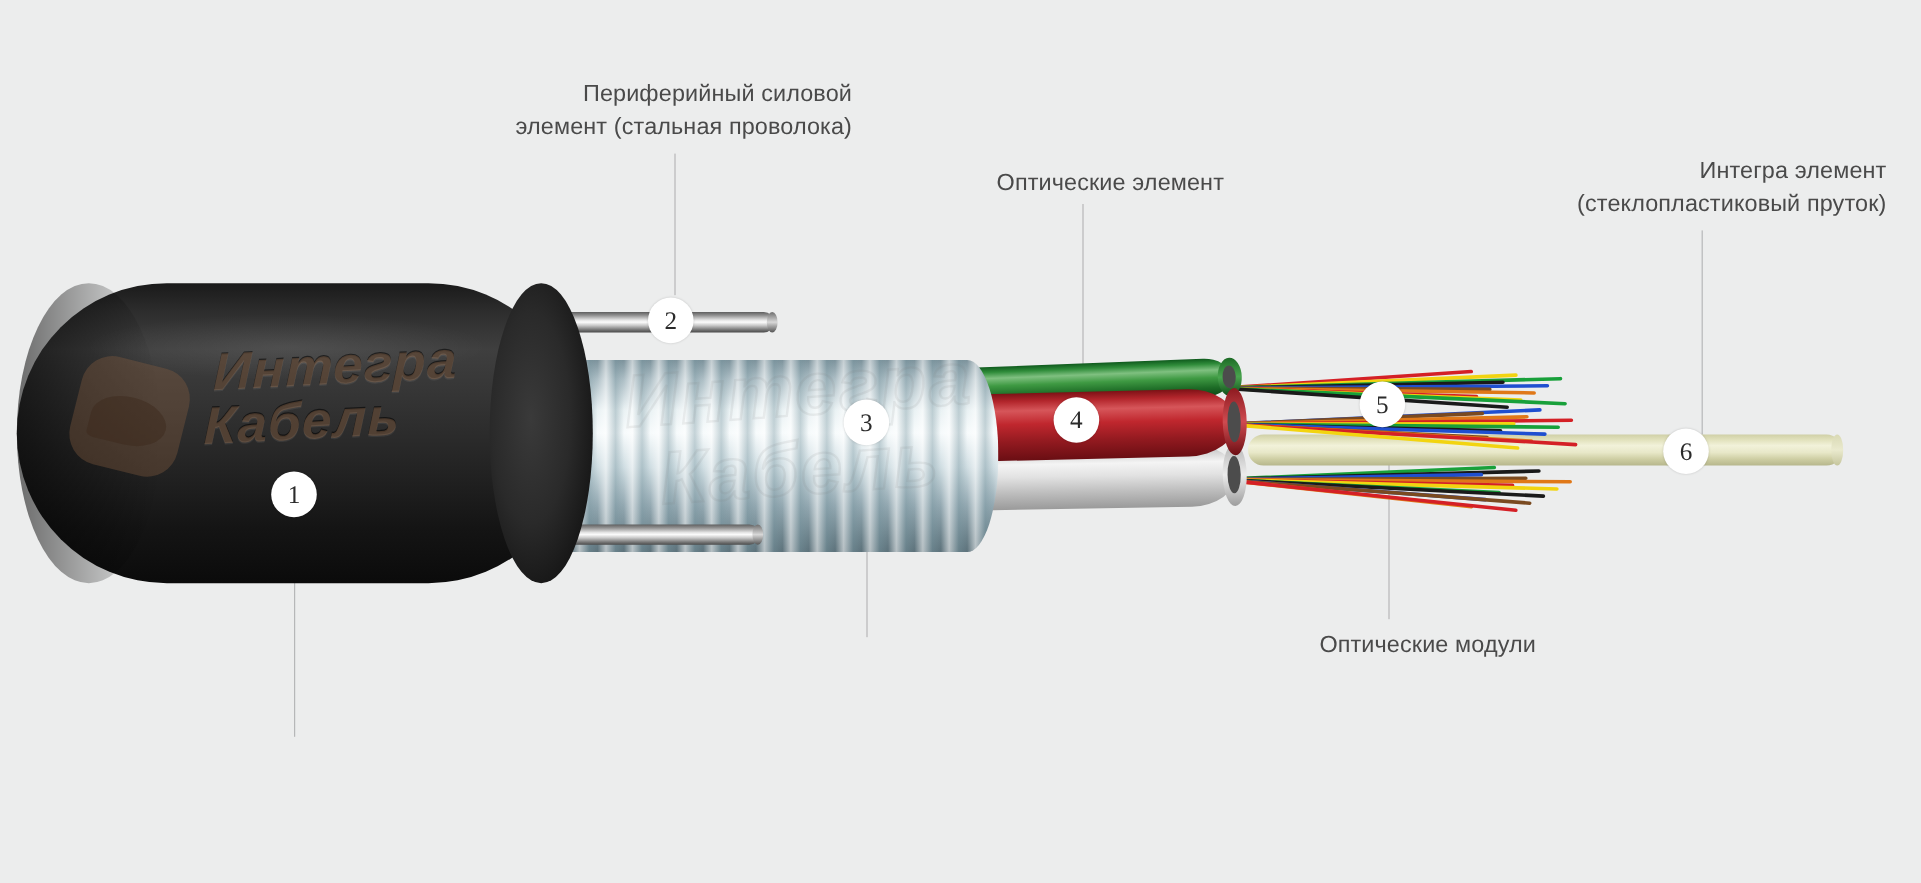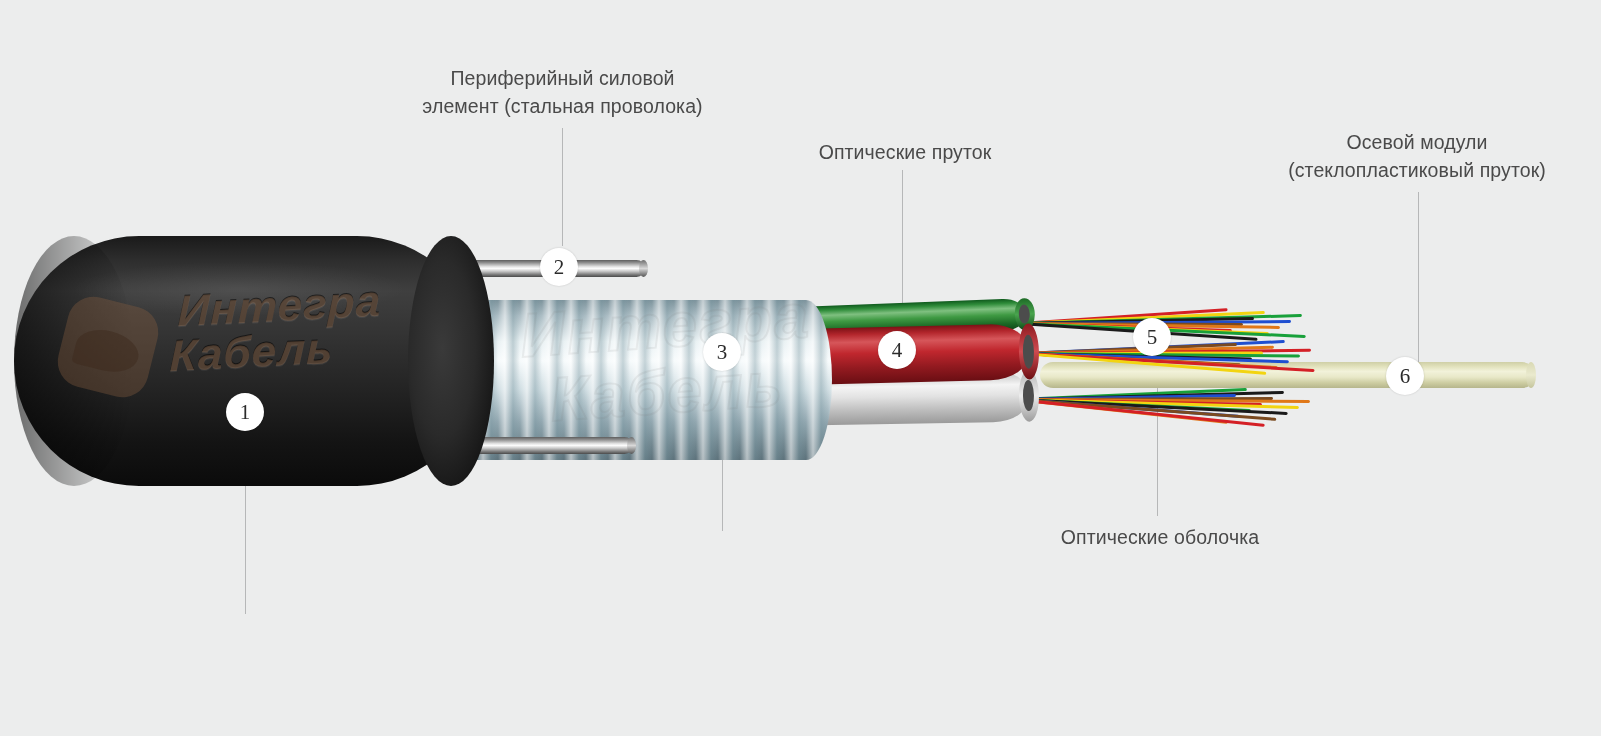--- a/index.html
+++ b/index.html
@@ -19,21 +19,21 @@
 
   
   .label {
     position: absolute;
     color: #4a4a4a;
     font-size: 19.5px;
     line-height: 28px;
     white-space: pre-line;
     letter-spacing: .1px;
   }
-  .label.center { text-align: center; }
+  .label.center { text-align: right; }
 
   
   .leader {
     position: absolute;
     background: #b6b7b8;
     width: 1px;
   }
 
   
   .badge {
@@ -385,26 +385,26 @@
   <div class="badge" style="left:226px; top:393px;">1</div>
 
   <div class="label center" style="left:415px; top:64px; width:295px;">Периферийный силовой
 элемент (стальная проволока)</div>
   <div class="leader" style="left:562px; top:128px; height:118px;"></div>
   <div class="badge" style="left:540px; top:248px;">2</div>
 
   <div class="leader" style="left:722px; top:373px; height:158px;"></div>
   <div class="badge" style="left:703px; top:333px;">3</div>
 
-  <div class="label center" style="left:790px; top:138px; width:230px;">Оптические пруток</div>
+  <div class="label center" style="left:790px; top:138px; width:230px;">Оптические элемент</div>
   <div class="leader" style="left:902px; top:170px; height:162px;"></div>
   <div class="badge" style="left:878px; top:331px;">4</div>
 
-  <div class="label center" style="left:1040px; top:523px; width:240px;">Оптические оболочка</div>
+  <div class="label center" style="left:1040px; top:523px; width:240px;">Оптические модули</div>
   <div class="leader" style="left:1157px; top:368px; height:148px;"></div>
   <div class="badge" style="left:1133px; top:318px;">5</div>
 
-  <div class="label center" style="left:1262px; top:128px; width:310px;">Осевой модули
+  <div class="label center" style="left:1262px; top:128px; width:310px;">Интегра элемент
 (стеклопластиковый пруток)</div>
   <div class="leader" style="left:1418px; top:192px; height:170px;"></div>
   <div class="badge" style="left:1386px; top:357px;">6</div>
 
 </div>
 
 </body></html>

